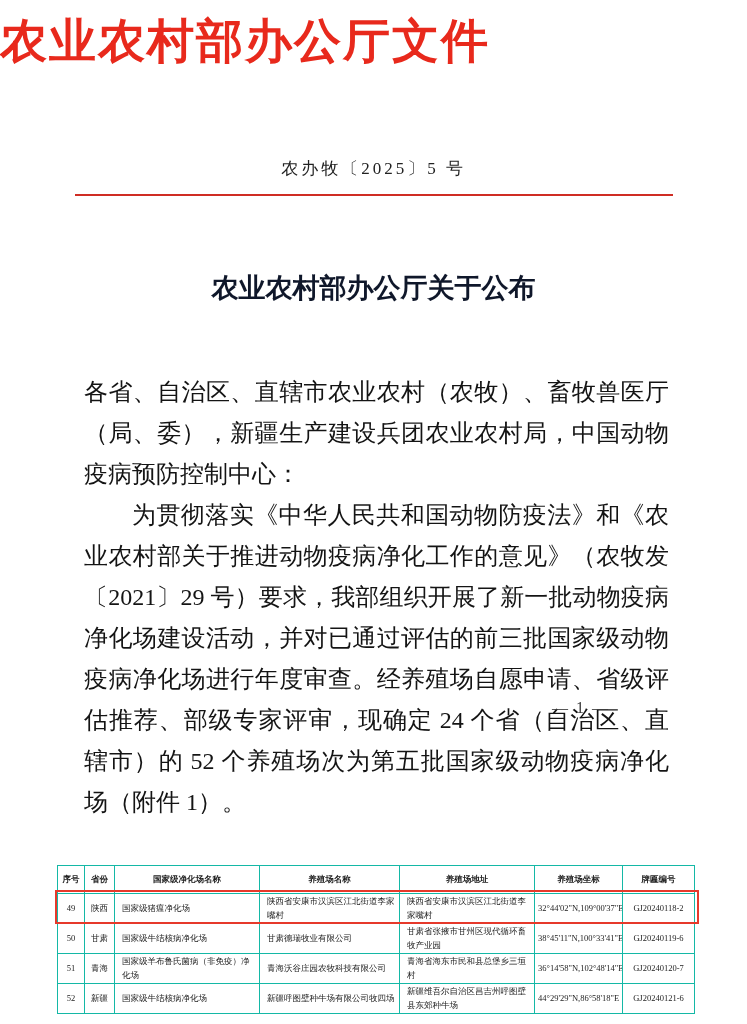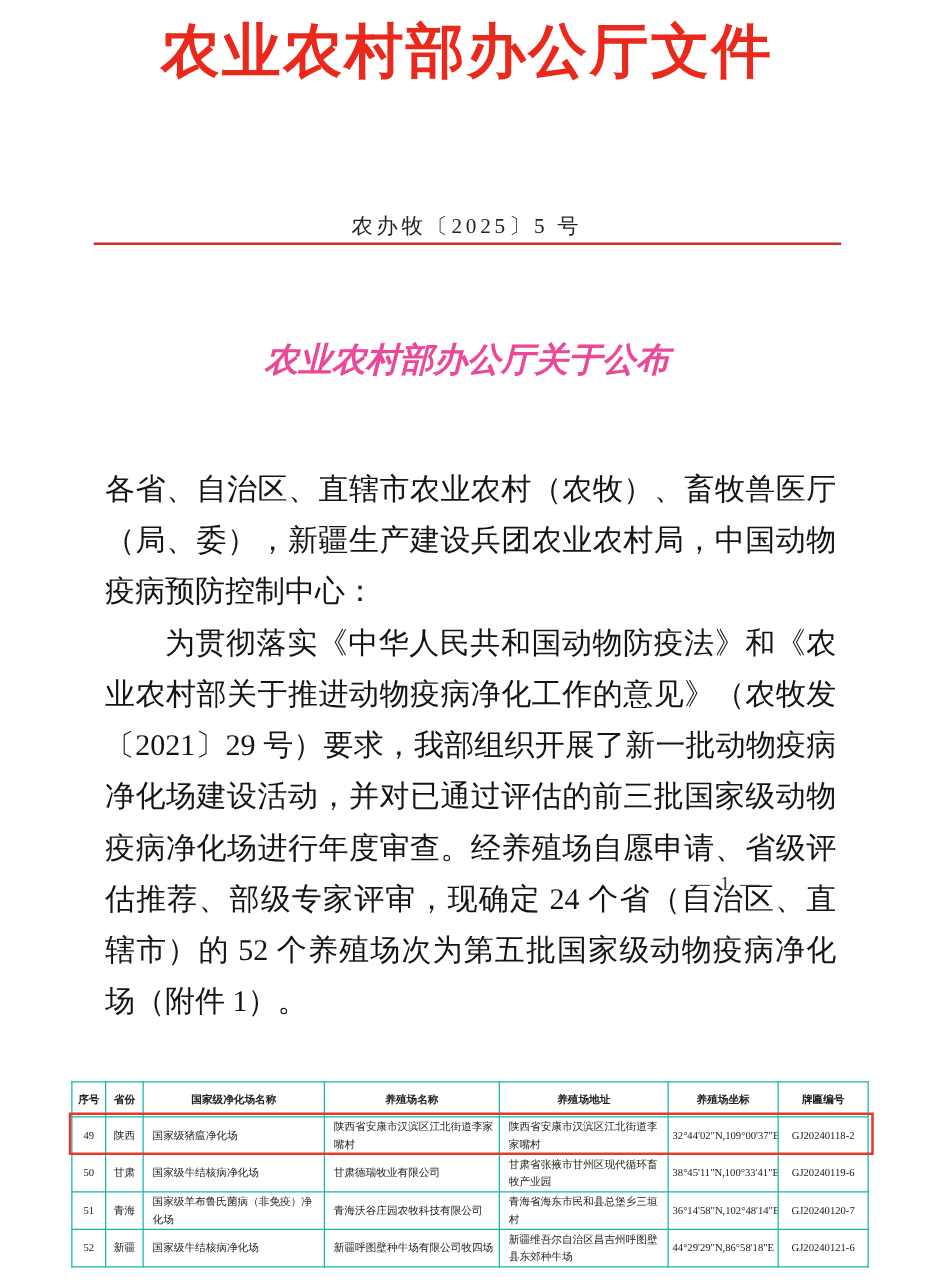--- a/index.html
+++ b/index.html
@@ -8,40 +8,38 @@
     background: #ffffff;
     font-family: "Liberation Serif", "DejaVu Serif", serif;
     color: #1c1c1c;
     position: relative;
     overflow: hidden;
   }
   .page { position: absolute; inset: 0; background: #fff; }
 
   .header-title {
     position: absolute; top: 10px; left: 0; width: 100%;
-    text-align: center;
     font-size: 47px; font-weight: bold;
     color: #e8291c;
     letter-spacing: 2px;
   }
   .doc-number {
     position: absolute; top: 157px; left: 0; width: 100%;
     text-align: center;
-    font-size: 17px; letter-spacing: 3px; color: #222; margin-top: 12px;
+    font-size: 17px; letter-spacing: 3px; color: #222;
   }
   .red-line {
     position: absolute; top: 194px; left: 75px; width: 598px; height: 2px;
     background: #cf2d24;
   }
   .doc-title {
     position: absolute; top: 266px; left: 0; width: 100%;
     text-align: center;
     font-size: 27px; font-weight: bold; line-height: 44px;
-    color: #ec4899;
-    font-style: italic;
+    color: #0f172a;
   }
   .body-text {
     position: absolute; top: 372px; left: 84px; width: 585px;
     font-size: 24px; line-height: 41px;
     text-align: justify; color: #141414;
   }
   .body-text p.indent { text-indent: 2em; }
   .page-number {
     position: absolute; top: 699px; left: 552px;
     font-size: 16px; letter-spacing: 2px; color: #3a3a3a;

